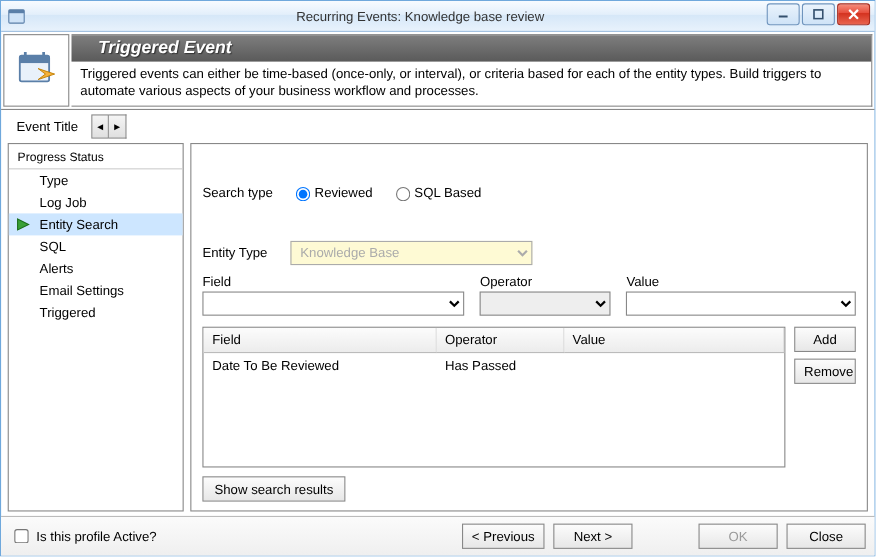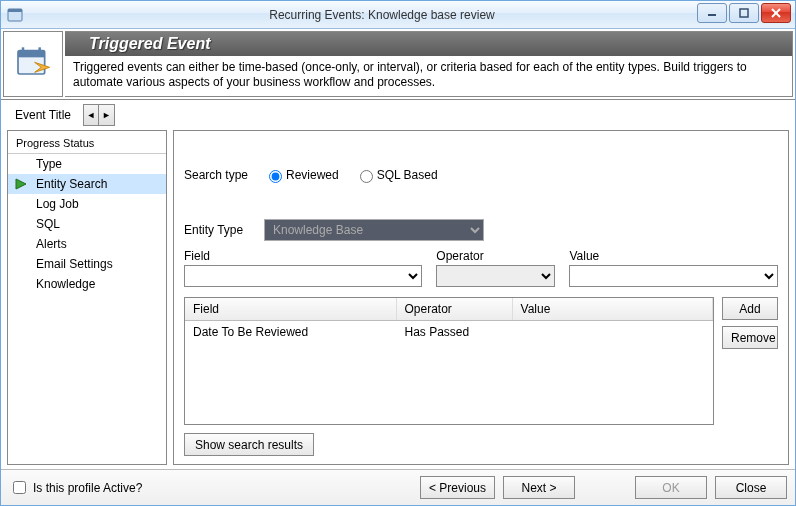--- a/index.html
+++ b/index.html
@@ -162,21 +162,21 @@
   .form-row > label { width: 80px; }
   .radio { margin-right:4px; }
   .radio-label { margin-right:16px; }
   .select, .combo {
     height:22px;
     border:1px solid #888;
     background:#eee;
     font-family:inherit; font-size:12px;
     padding:1px 4px;
   }
-  .select.disabled { color:#888; background:#0f172a; }
+  .select.disabled { color:#888; background:#fef9c3; }
   .triple-row { display:flex; gap:14px; margin-bottom:10px; }
   .triple-col { display:flex; flex-direction:column; }
   .triple-col label { margin-bottom:2px; }
   .triple-col .combo { background:#fff; }
   .triple-col.field { flex: 1.6; }
   .triple-col.oper { flex: 0.8; }
   .triple-col.val  { flex: 1.4; }
   .grid-row { display:flex; gap:8px; flex:1; min-height:0; }
   .grid-wrap { flex:1; display:flex; flex-direction:column; min-height:0;}
   .grid {
@@ -276,29 +276,29 @@
       <div class="nav-arrow">►</div>
     </div>
   </div>
 
   <div class="main-row">
 
     <div class="sidebar">
       <div class="sidebar-header">Progress Status</div>
       <div id="sidebar-items">
           <div class="sidebar-item"><span>Type</span></div>
+          <div class="sidebar-item"><span>Log Job</span></div>
           <div class="sidebar-item selected"><span class="arrow-icon"><svg viewBox="0 0 14 14">
                 <polygon points="2,2 12,7 2,12" fill="#3aa035"></polygon>
                 <polygon points="2,2 12,7 2,12" fill="none" stroke="#1d6e1a" stroke-width="1"></polygon>
               </svg></span><span>Entity Search</span></div>
-          <div class="sidebar-item"><span>Log Job</span></div>
           <div class="sidebar-item"><span>SQL</span></div>
           <div class="sidebar-item"><span>Alerts</span></div>
           <div class="sidebar-item"><span>Email Settings</span></div>
-          <div class="sidebar-item"><span>Knowledge</span></div>
+          <div class="sidebar-item"><span>Triggered</span></div>
         </div>
     </div>
 
     <div class="content-panel">
 
       <div class="form-row">
         <label>Search type</label>
         <input type="radio" class="radio" name="stype" checked="" style="">
         <span class="radio-label">Reviewed</span>
         <input type="radio" class="radio" name="stype" style="">

